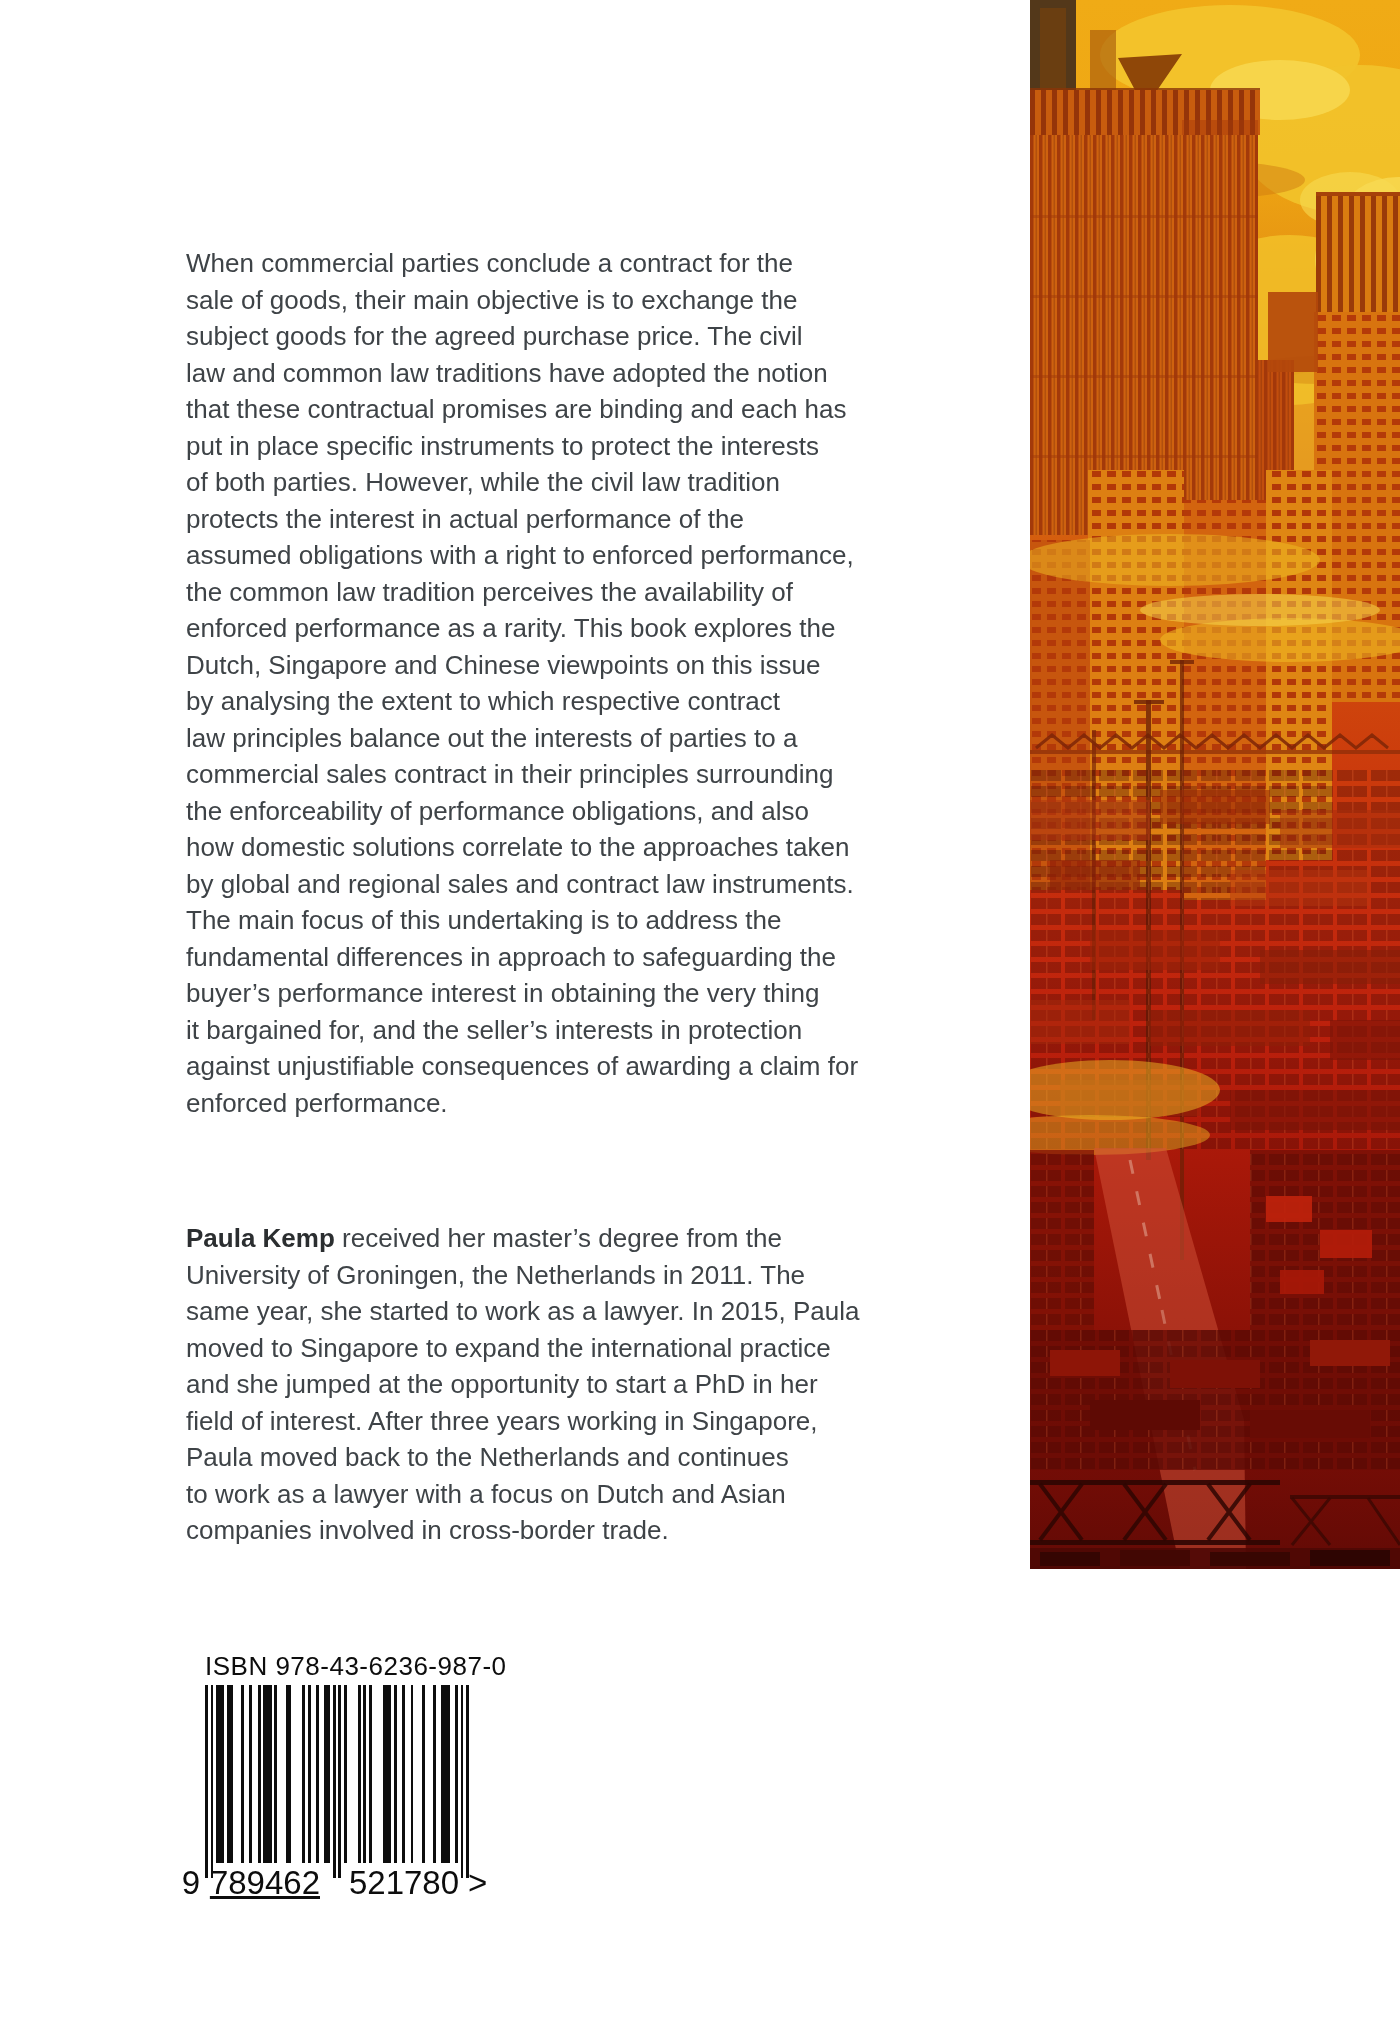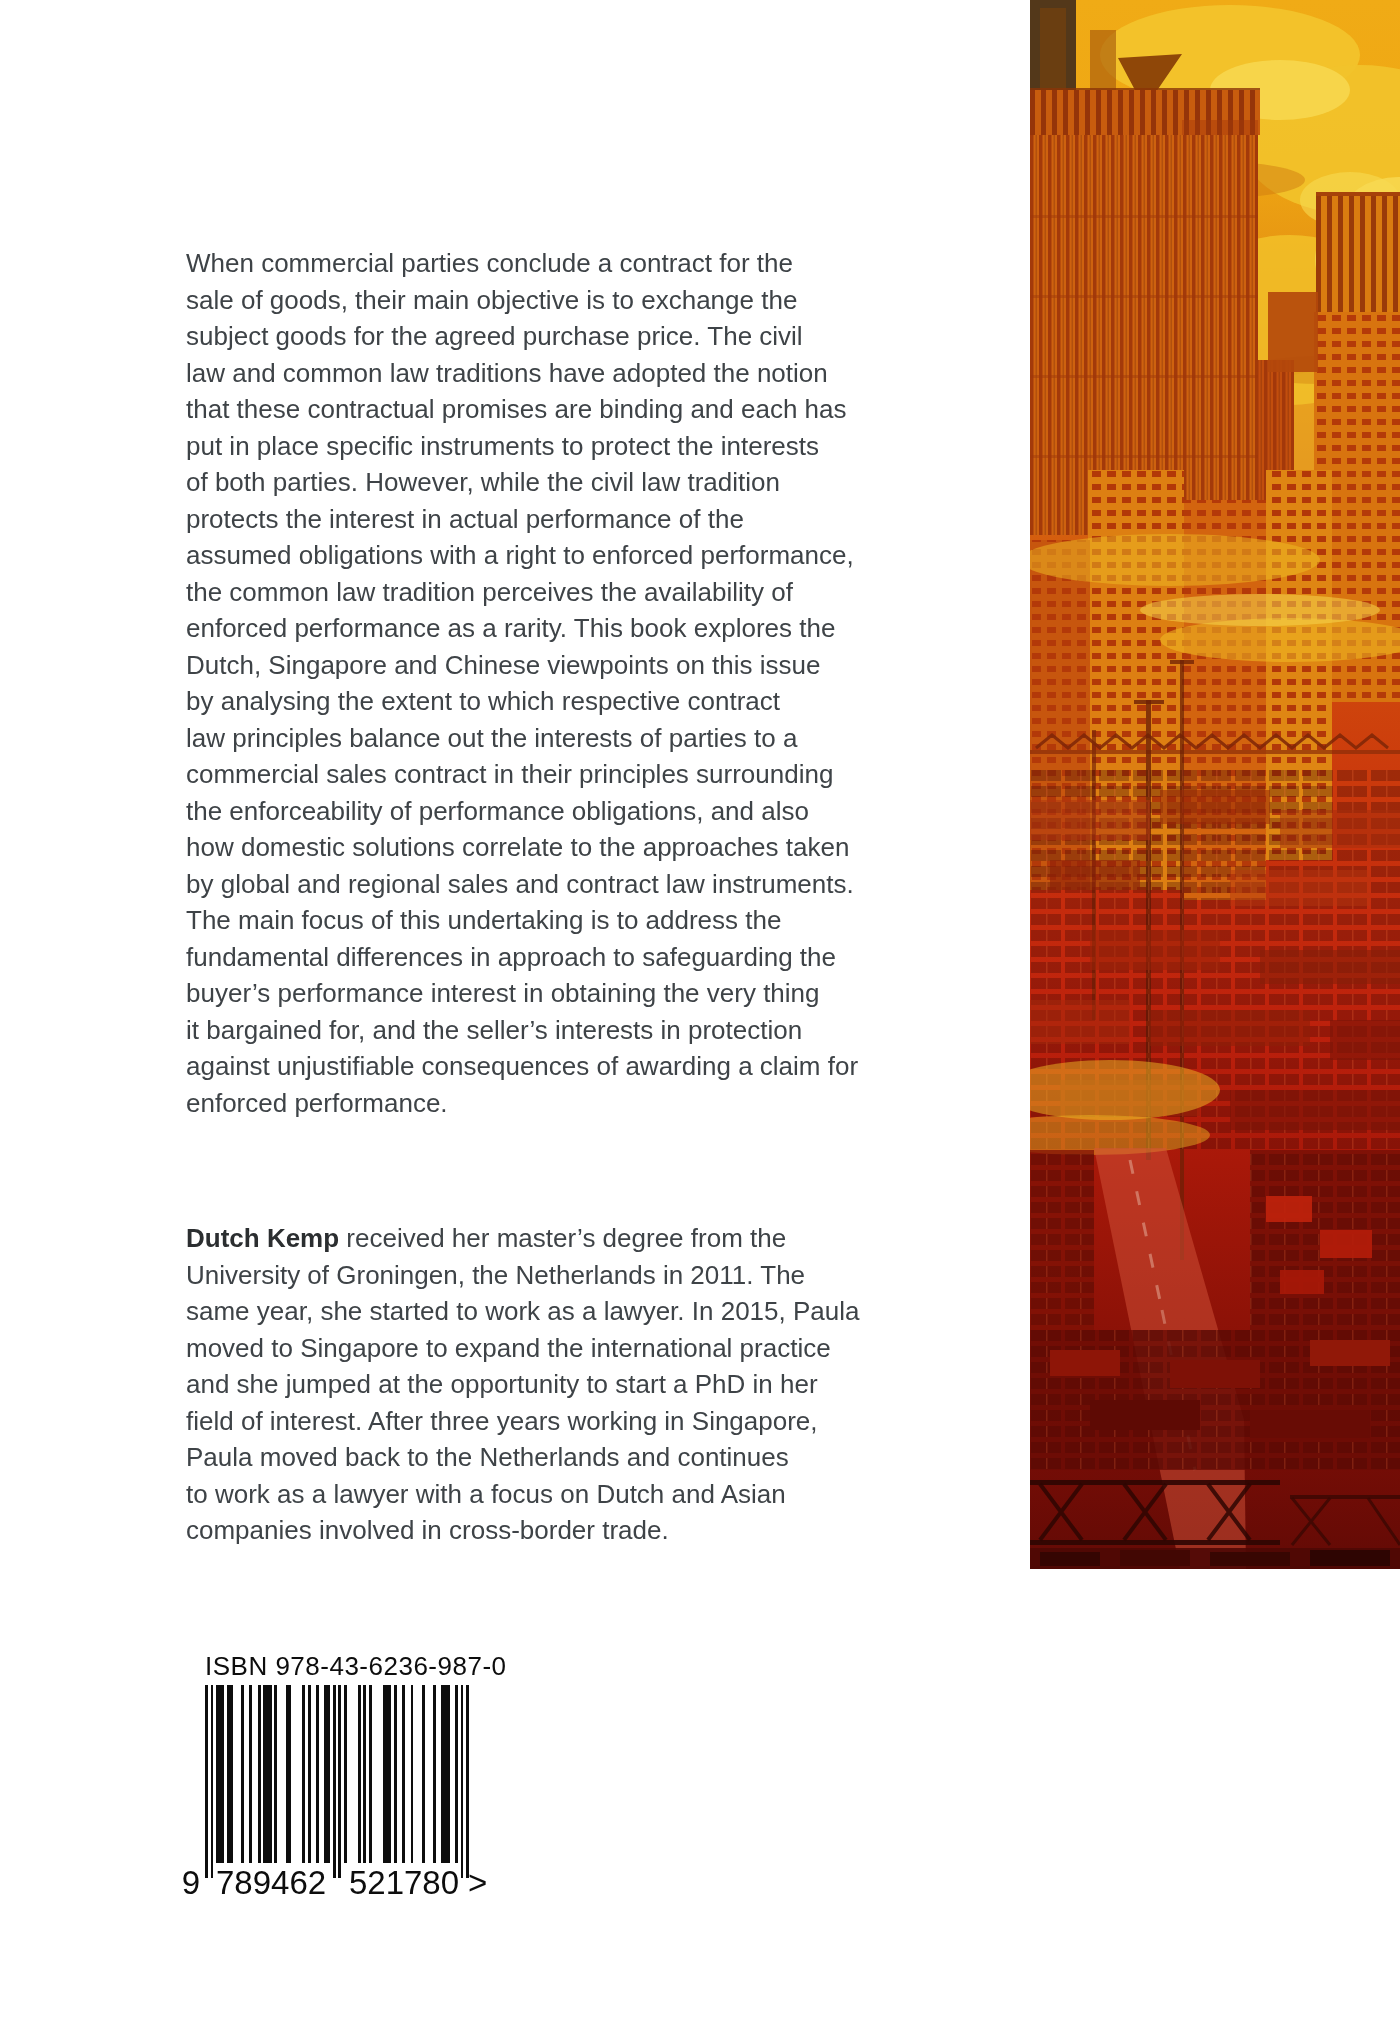--- a/index.html
+++ b/index.html
@@ -35,21 +35,21 @@
     font-size:26px;letter-spacing:.5px;color:var(--art-isbnInk,#0d0d0d);
   }
   .barcode{position:absolute;left:205px;top:1685px;width:264px;height:193px;}
   .barcode .bar{position:absolute;top:0;height:178px;background:var(--art-isbnInk,#0d0d0d);}
   .barcode .bar.guard{height:193px;}
   .bc-digit{
     position:absolute;top:1864px;font-size:33px;color:var(--art-isbnInk,#0d0d0d);
     font-family:"Liberation Sans", sans-serif;
   }
   .bc-first{left:168px;width:32px;text-align:right;}
-  .bc-left{left:216px;width:120px;text-align:left;}
+  .bc-left{left:200px;width:120px;text-align:right;text-decoration:underline;}
   .bc-right{left:344px;width:120px;text-align:center;}
   .bc-arrow{left:468px;}
 </style>
 </head>
 <body>
 
 <div class="page">
 
   <div class="text-col">
     <p class="desc">When commercial parties conclude a contract for the
@@ -69,21 +69,21 @@
 commercial sales contract in their principles surrounding
 the enforceability of performance obligations, and also
 how domestic solutions correlate to the approaches taken
 by global and regional sales and contract law instruments.
 The main focus of this undertaking is to address the
 fundamental differences in approach to safeguarding the
 buyer’s performance interest in obtaining the very thing
 it bargained for, and the seller’s interests in protection
 against unjustifiable consequences of awarding a claim for
 enforced performance.</p>
-    <p class="bio"><span class="author-name">Dutch Kemp</span><span> received her master’s degree from the
+    <p class="bio"><span class="author-name">Paula Kemp</span><span> received her master’s degree from the
 University of Groningen, the Netherlands in 2011. The
 same year, she started to work as a lawyer. In 2015, Paula
 moved to Singapore to expand the international practice
 and she jumped at the opportunity to start a PhD in her
 field of interest. After three years working in Singapore,
 Paula moved back to the Netherlands and continues
 to work as a lawyer with a focus on Dutch and Asian
 companies involved in cross-border trade.</span></p>
   </div>
 

